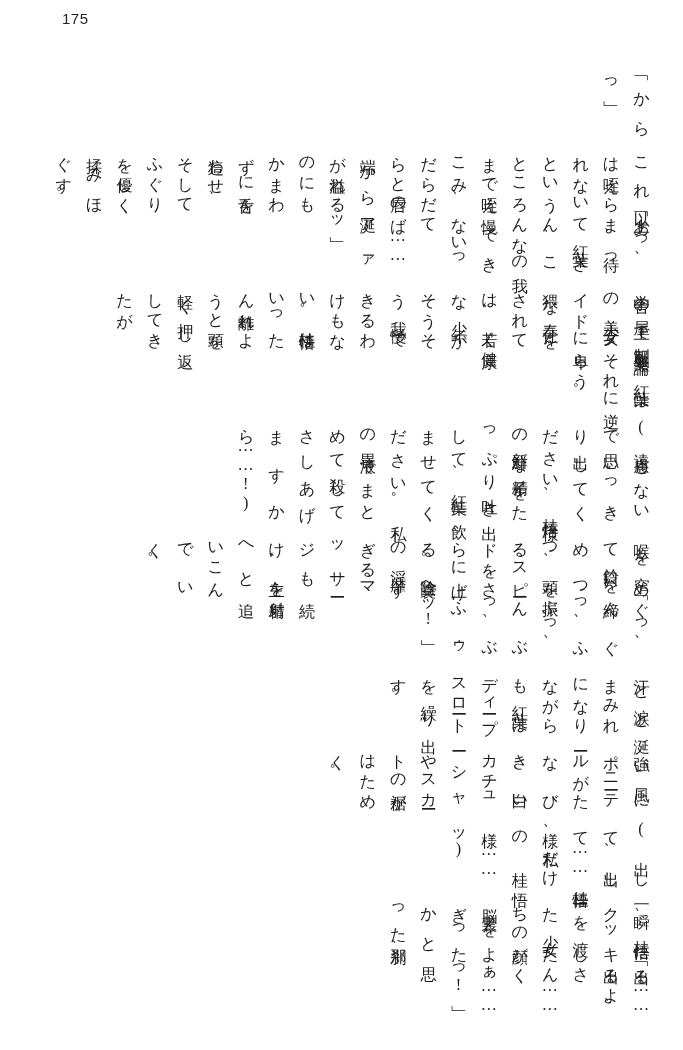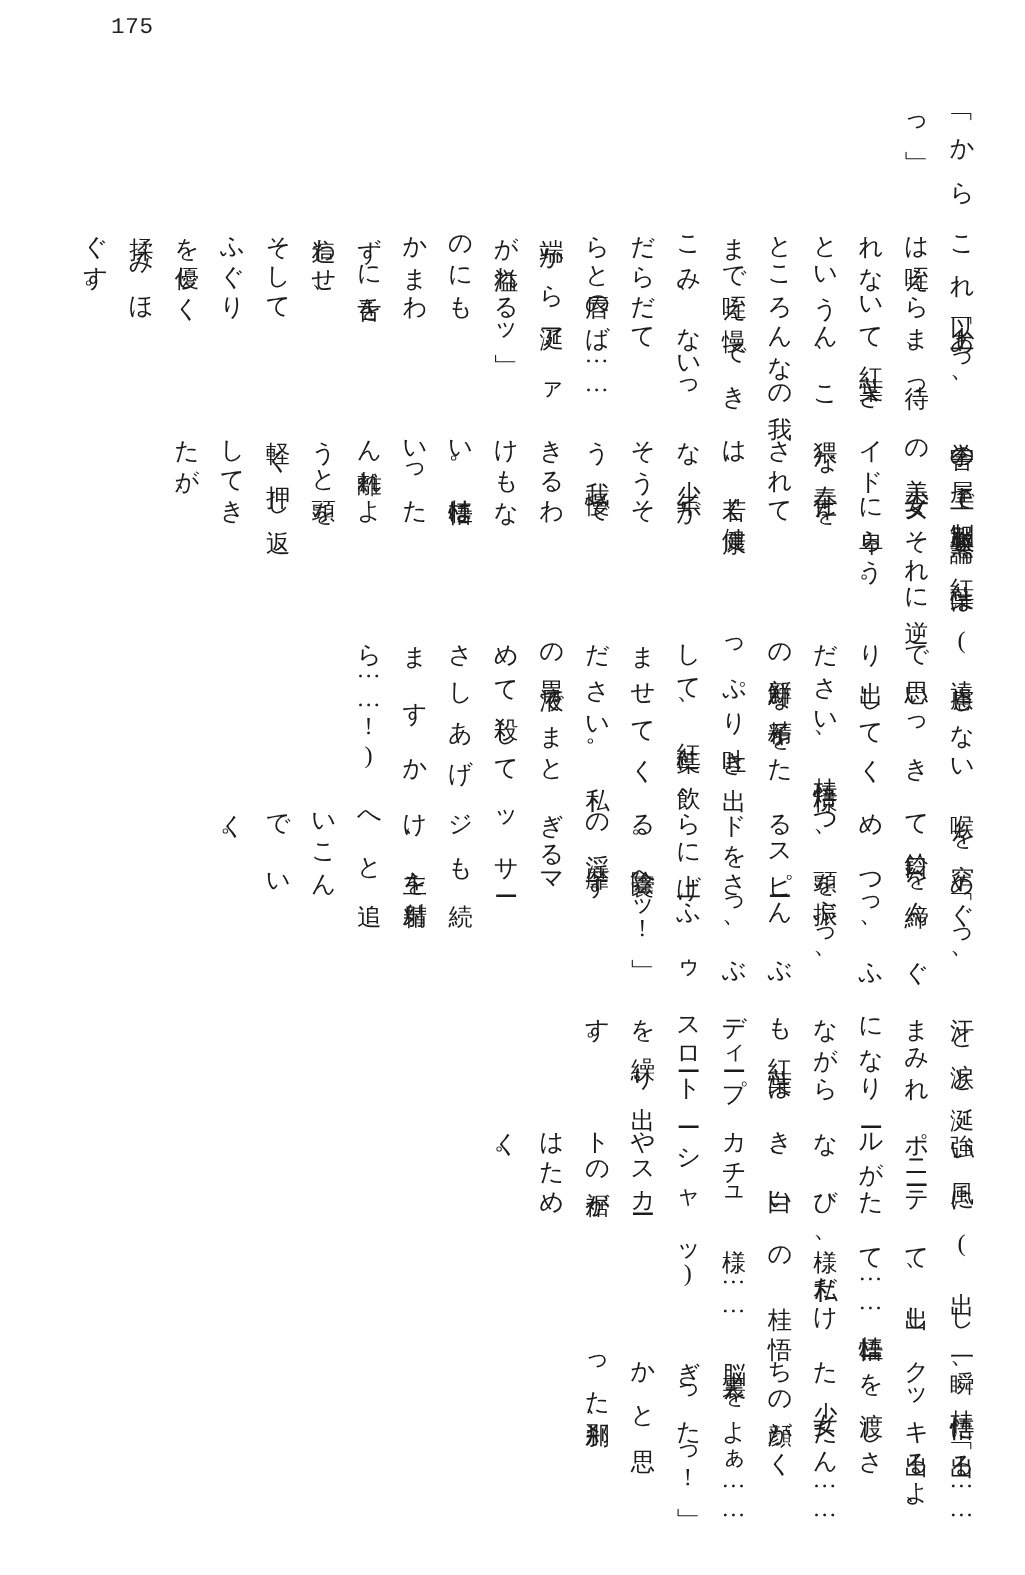--- a/index.html
+++ b/index.html
@@ -17,25 +17,25 @@
   .page {
     position: relative;
     width: 683px;
     height: 1050px;
     background: #ffffff;
     box-sizing: border-box;
   }
   .page-number {
     position: absolute;
     top: 10px;
-    left: 74px;
+    left: 62px;
     font-size: 15px;
     letter-spacing: 0.5px;
     color: #222;
-    font-family: Liberation Mono, monospace;
+    font-family: Liberation Sans, sans-serif;
   }
   .text-body {
     position: absolute;
     top: 70px;
     left: 26px;
     width: 630px;
     height: 945px;
     writing-mode: vertical-rl;
     text-orientation: upright;
     direction: ltr;

